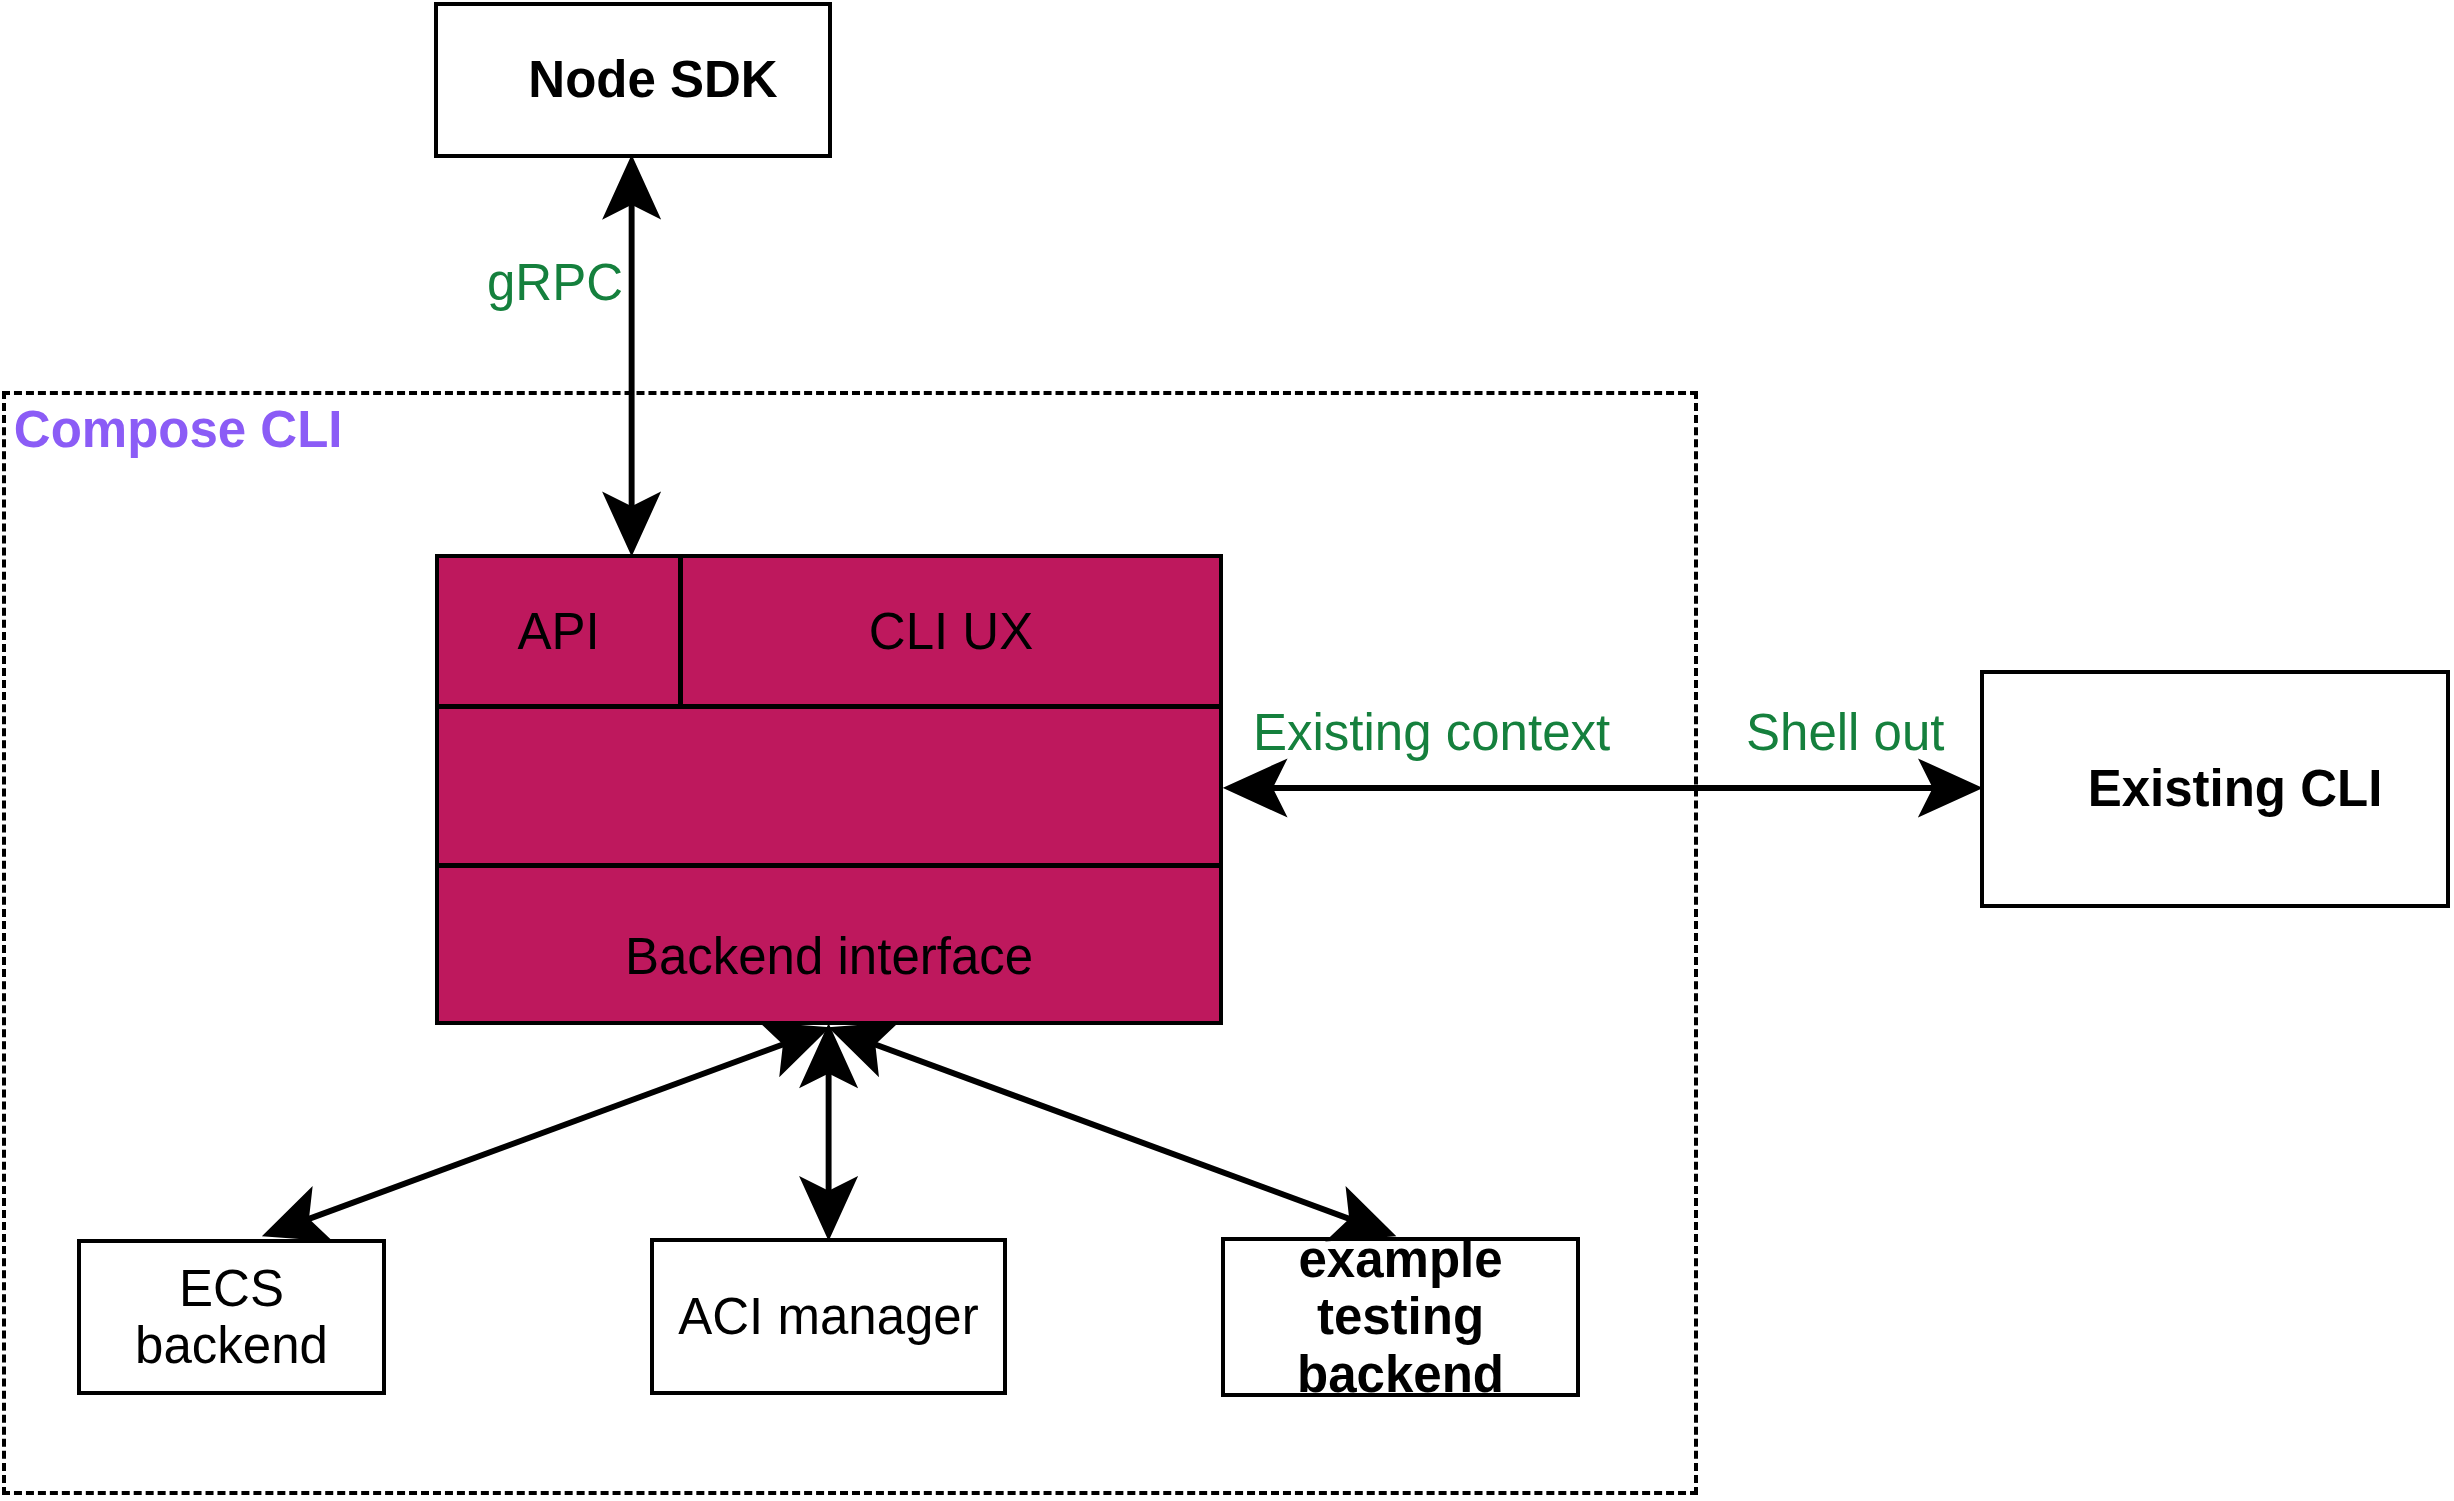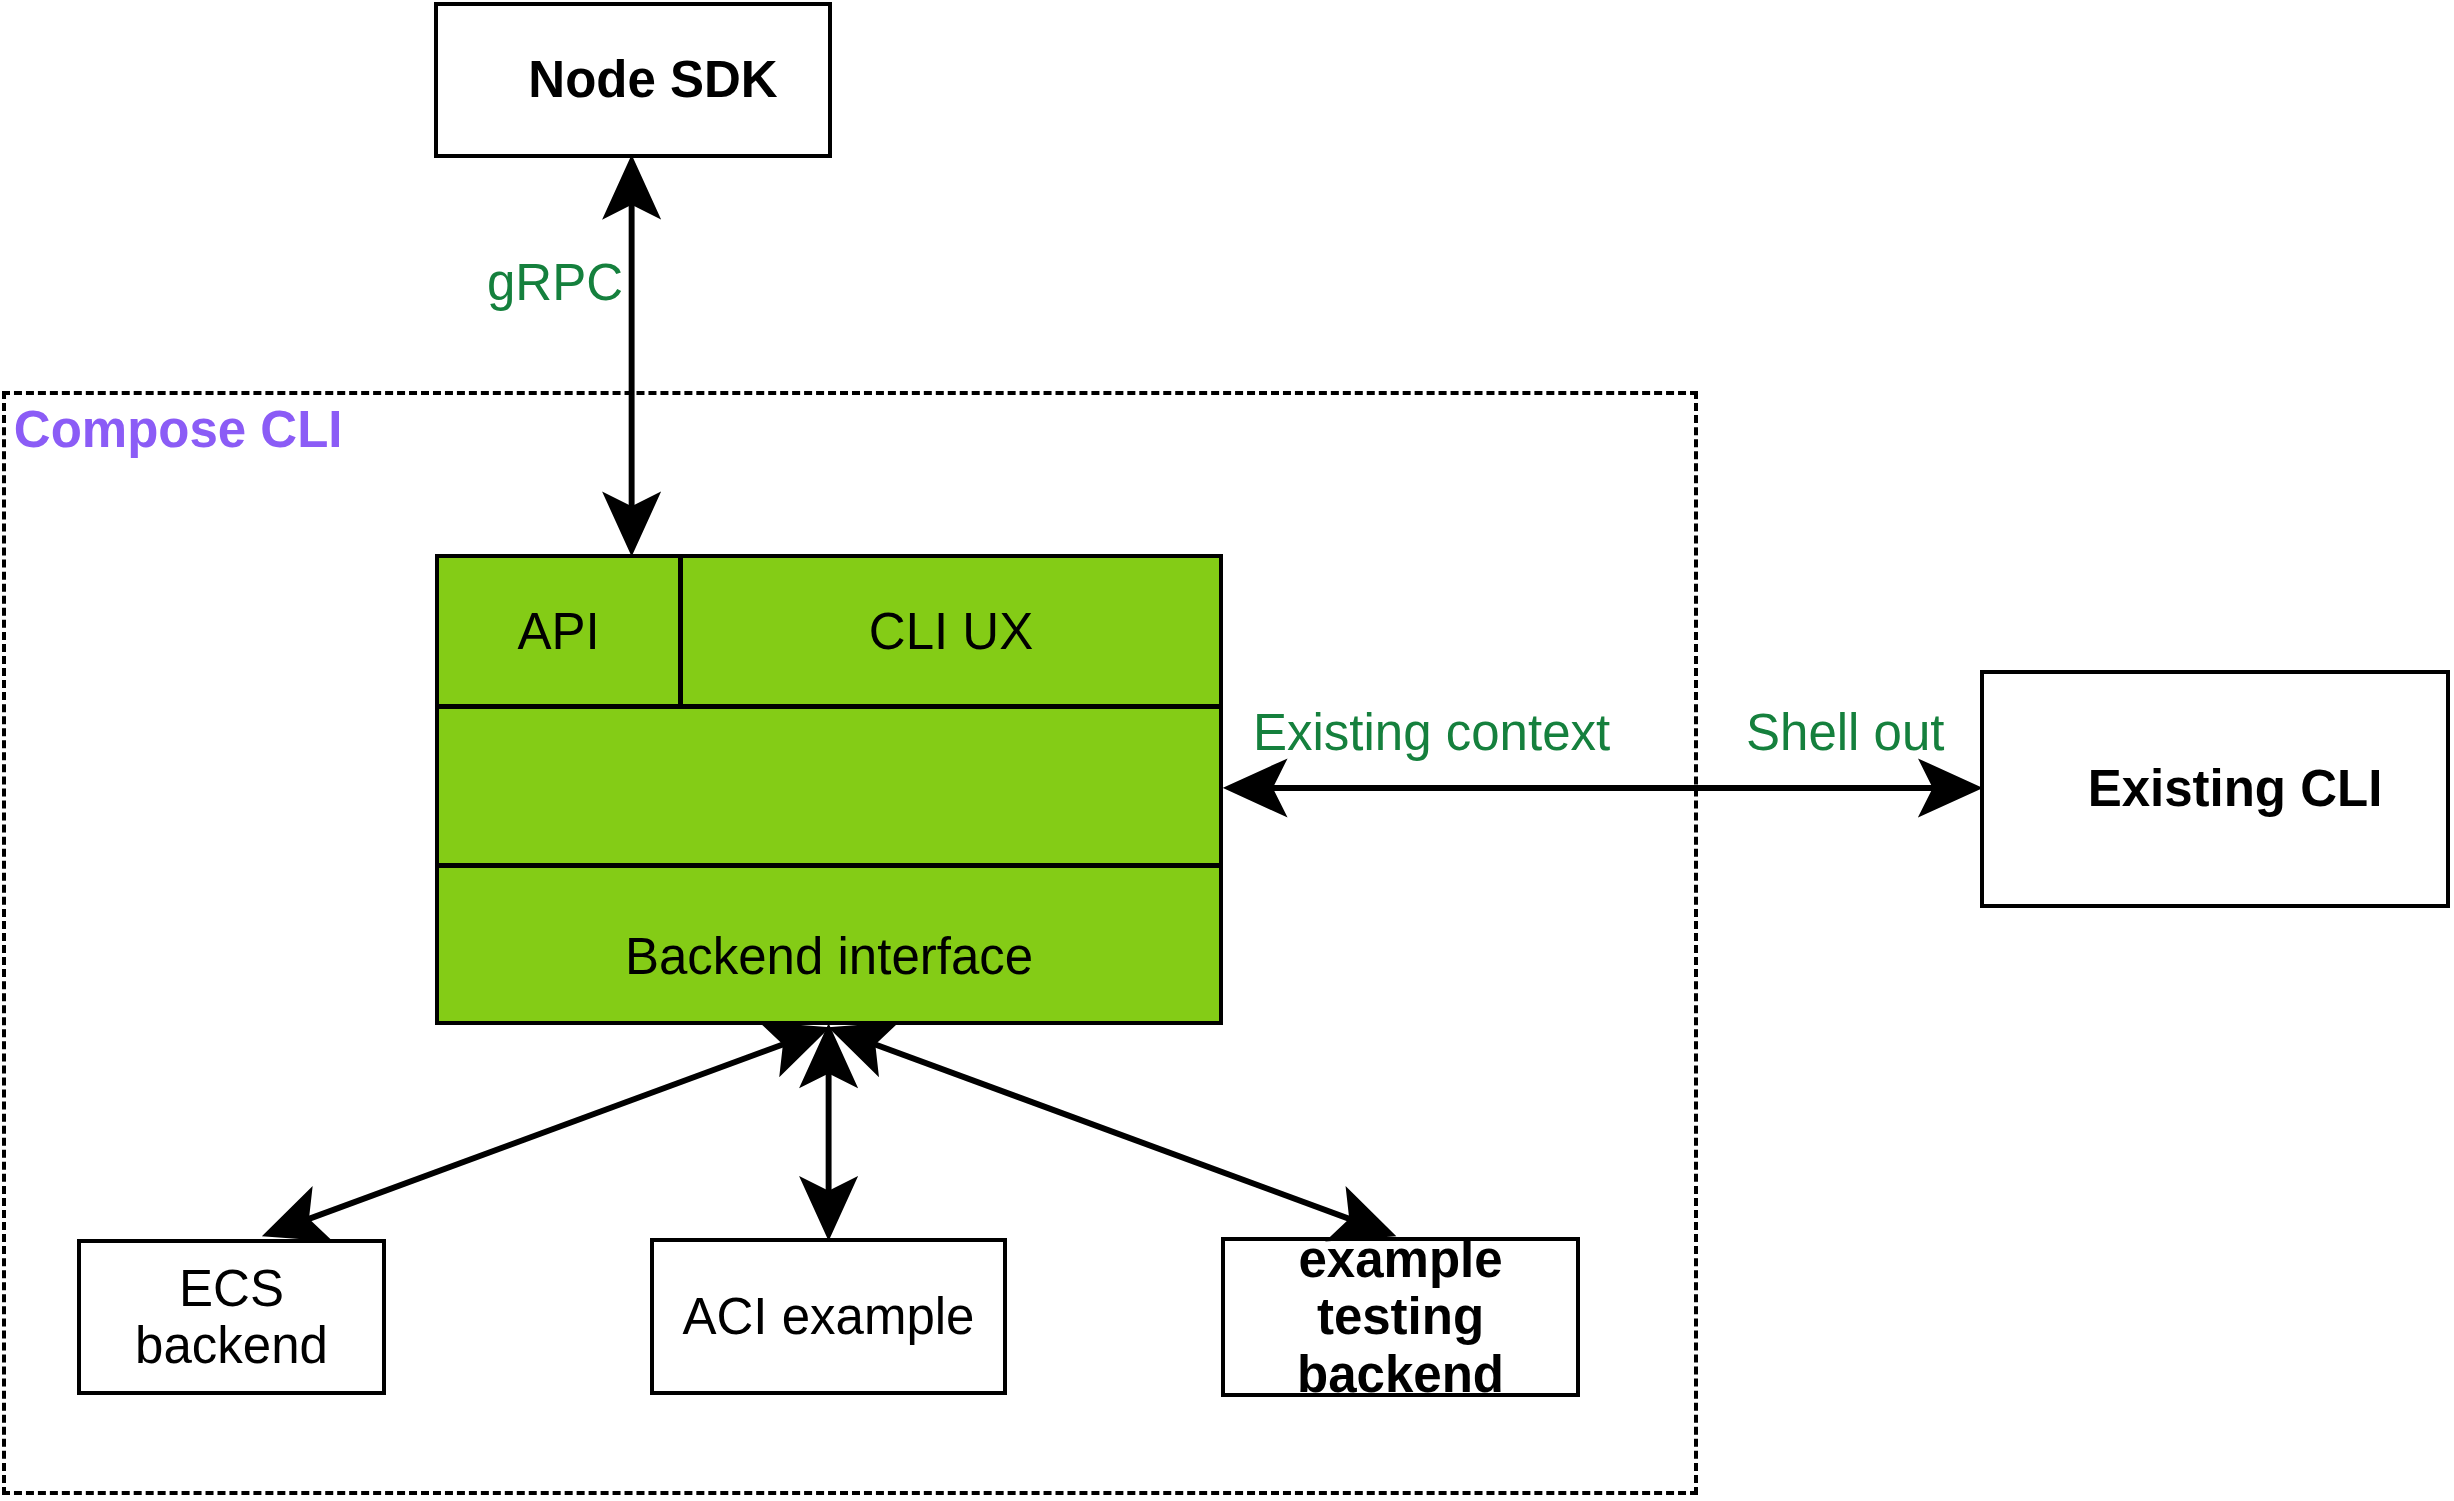--- a/index.html
+++ b/index.html
@@ -27,21 +27,21 @@
     color: #000000;
     font-size: 51px;
     line-height: 1.12;
     font-family: "Liberation Sans", sans-serif;
   }
   .box.bold { font-weight: bold; padding-left: 40px; }
 
   .stack {
     position: absolute;
     border: 4.9px solid #000000;
-    background: #84cc16;
+    background: #be185d;
     box-sizing: border-box;
   }
   .stack-row {
     position: absolute;
     left: 0;
     right: 0;
     display: flex;
     align-items: center;
     justify-content: center;
     color: #000000;
@@ -126,21 +126,21 @@
     <div class="stack-row" style="top:310px; height:176px;">
       <span>Backend interface</span>
     </div>
   </div>
 
   <div class="box" style="left:77px; top:1239px; width:309px; height:156px;">
     <span>ECS backend</span>
   </div>
 
   <div class="box" style="left:650px; top:1238px; width:357px; height:157px;">
-    <span>ACI example</span>
+    <span>ACI manager</span>
   </div>
 
   <div class="box" style="left:1221px; top:1237px; width:359px; height:160px; flex-direction:column;font-weight:bold;">
     <span>example testing</span>
     <span>backend</span>
   </div>
 
   <div class="box bold" style="left:1980px; top:670px; width:470px; height:238px;">
     <span>Existing CLI</span>
   </div>

